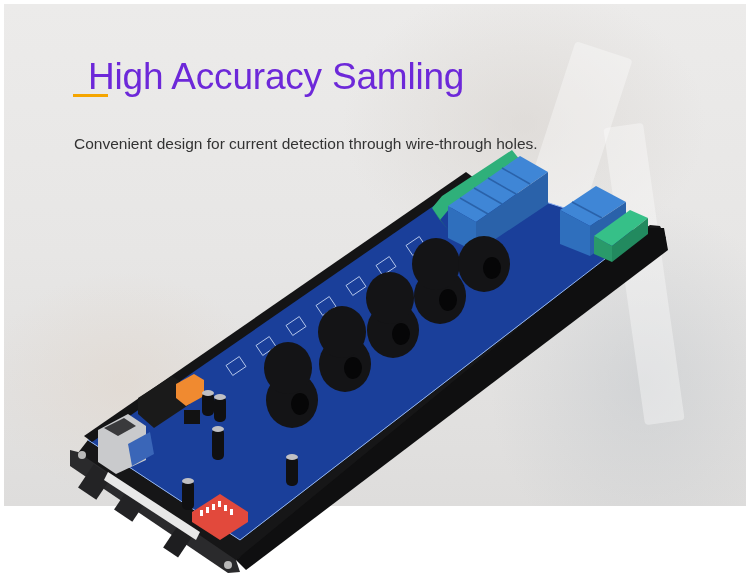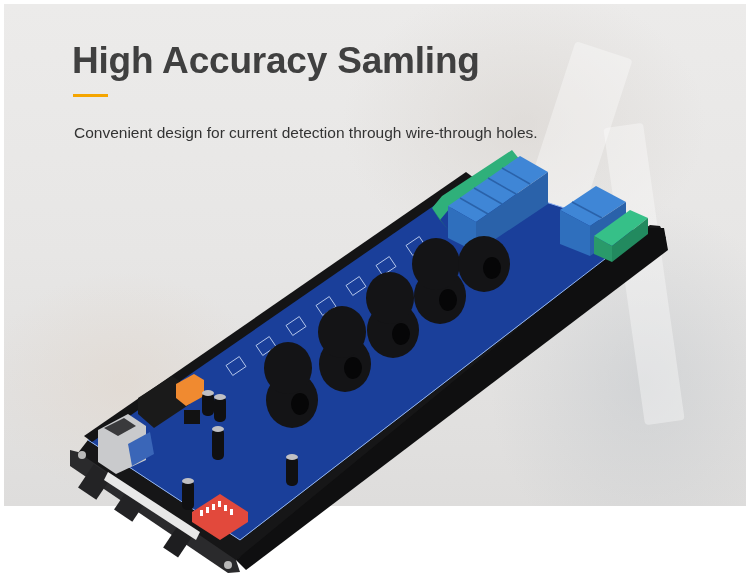--- a/index.html
+++ b/index.html
@@ -13,31 +13,31 @@
     background:
       radial-gradient(ellipse 260px 200px at 520px 120px, rgba(215,210,205,0.55), rgba(0,0,0,0) 70%),
       radial-gradient(ellipse 220px 260px at 640px 380px, rgba(190,195,200,0.45), rgba(0,0,0,0) 70%),
       radial-gradient(ellipse 200px 160px at 120px 380px, rgba(225,215,205,0.6), rgba(0,0,0,0) 70%),
       linear-gradient(180deg, #ecebea 0%, #e7e6e5 50%, #dedddc 100%);
   }
   .hero-bg .streak {
     position: absolute; background: rgba(255,255,255,0.35); border-radius: 4px;
   }
   .title {
-    position: absolute; left: 72px; top: 38px; margin: 0;
+    position: absolute; left: 72px; top: 38px; margin: 16px;
     font-family: "Liberation Sans", sans-serif;
-    font-weight: 700; font-size: 37px; line-height: 46px;
-    color: #404040; letter-spacing: -0.2px;
+    font-weight: 400; font-size: 37px; line-height: 46px;
+    color: #6d28d9; letter-spacing: -0.2px;
   }
   .title-underline {
     position: absolute; left: 73px; top: 94px; width: 35px; height: 3px;
     background: #f5a500;
   }
   .subtitle {
-    position: absolute; left: 74px; top: 123px; margin: 0;
+    position: absolute; left: 74px; top: 134px; margin: 0;
     font-family: "Liberation Sans", sans-serif;
     font-size: 15.5px; line-height: 20px; color: #333333;
   }
   .product {
     position: absolute; left: 0; top: 0; width: 750px; height: 586px;
   }
 </style>
 </head>
 <body>
 

